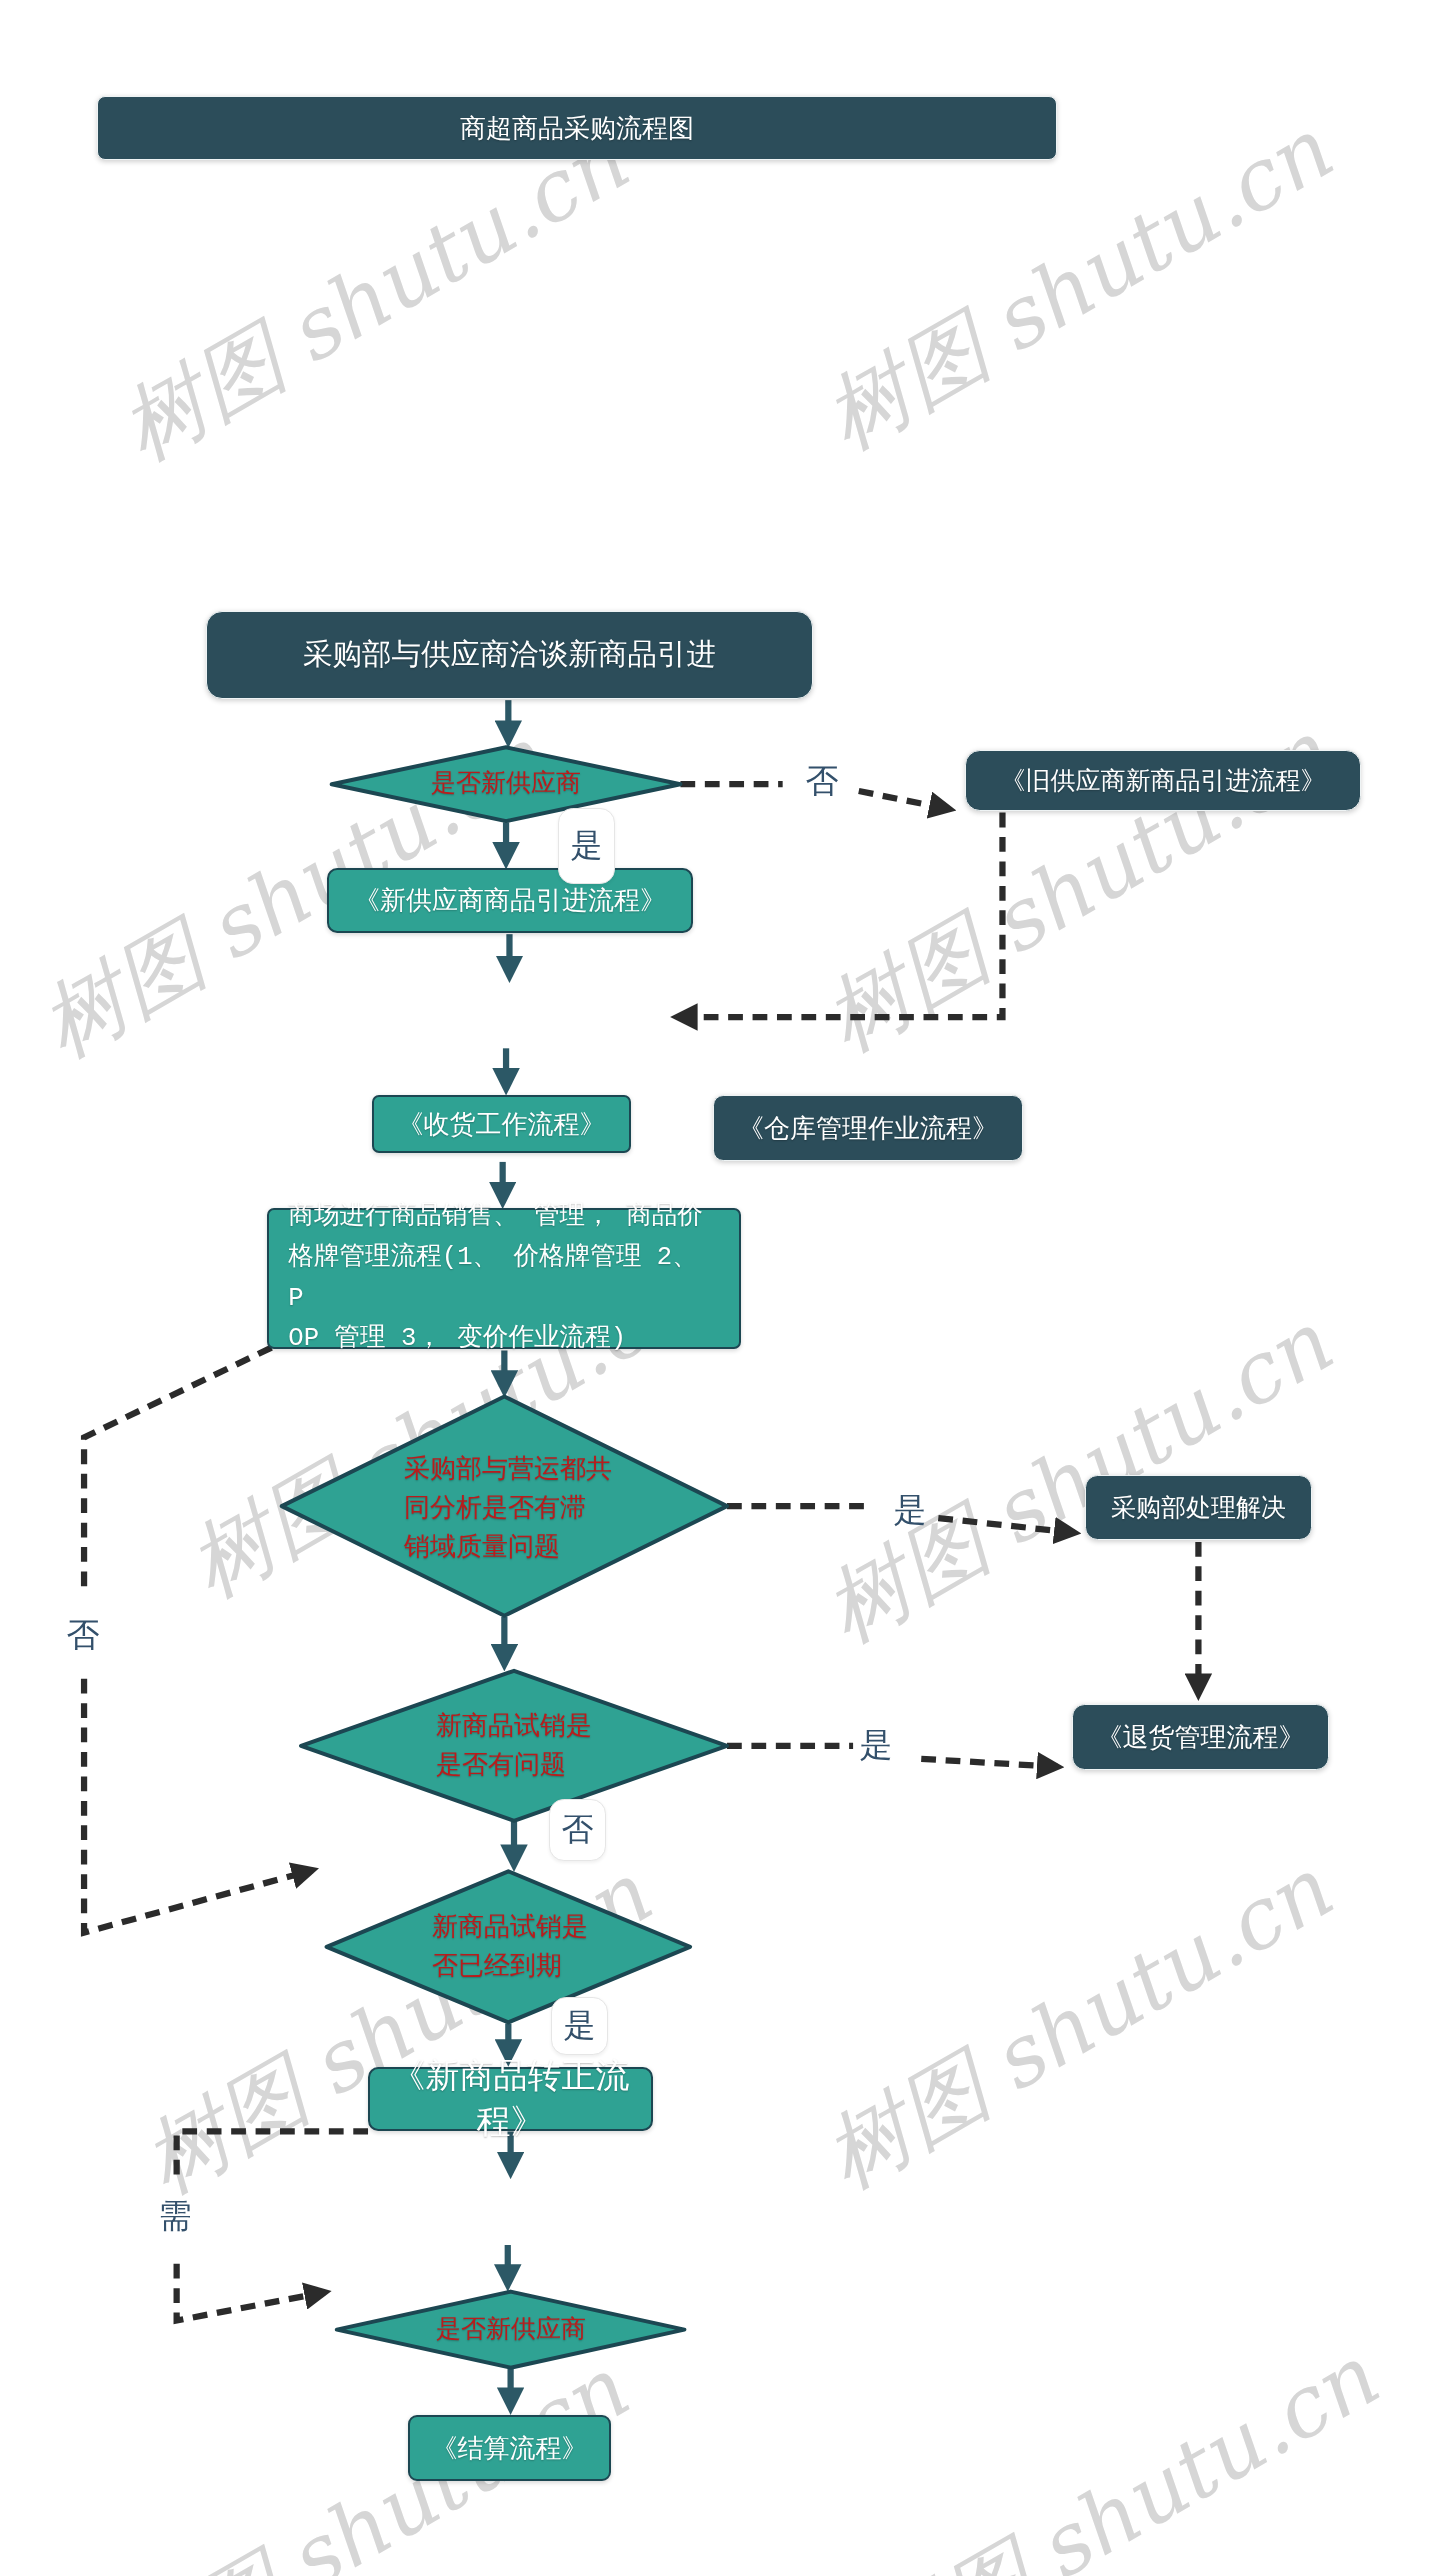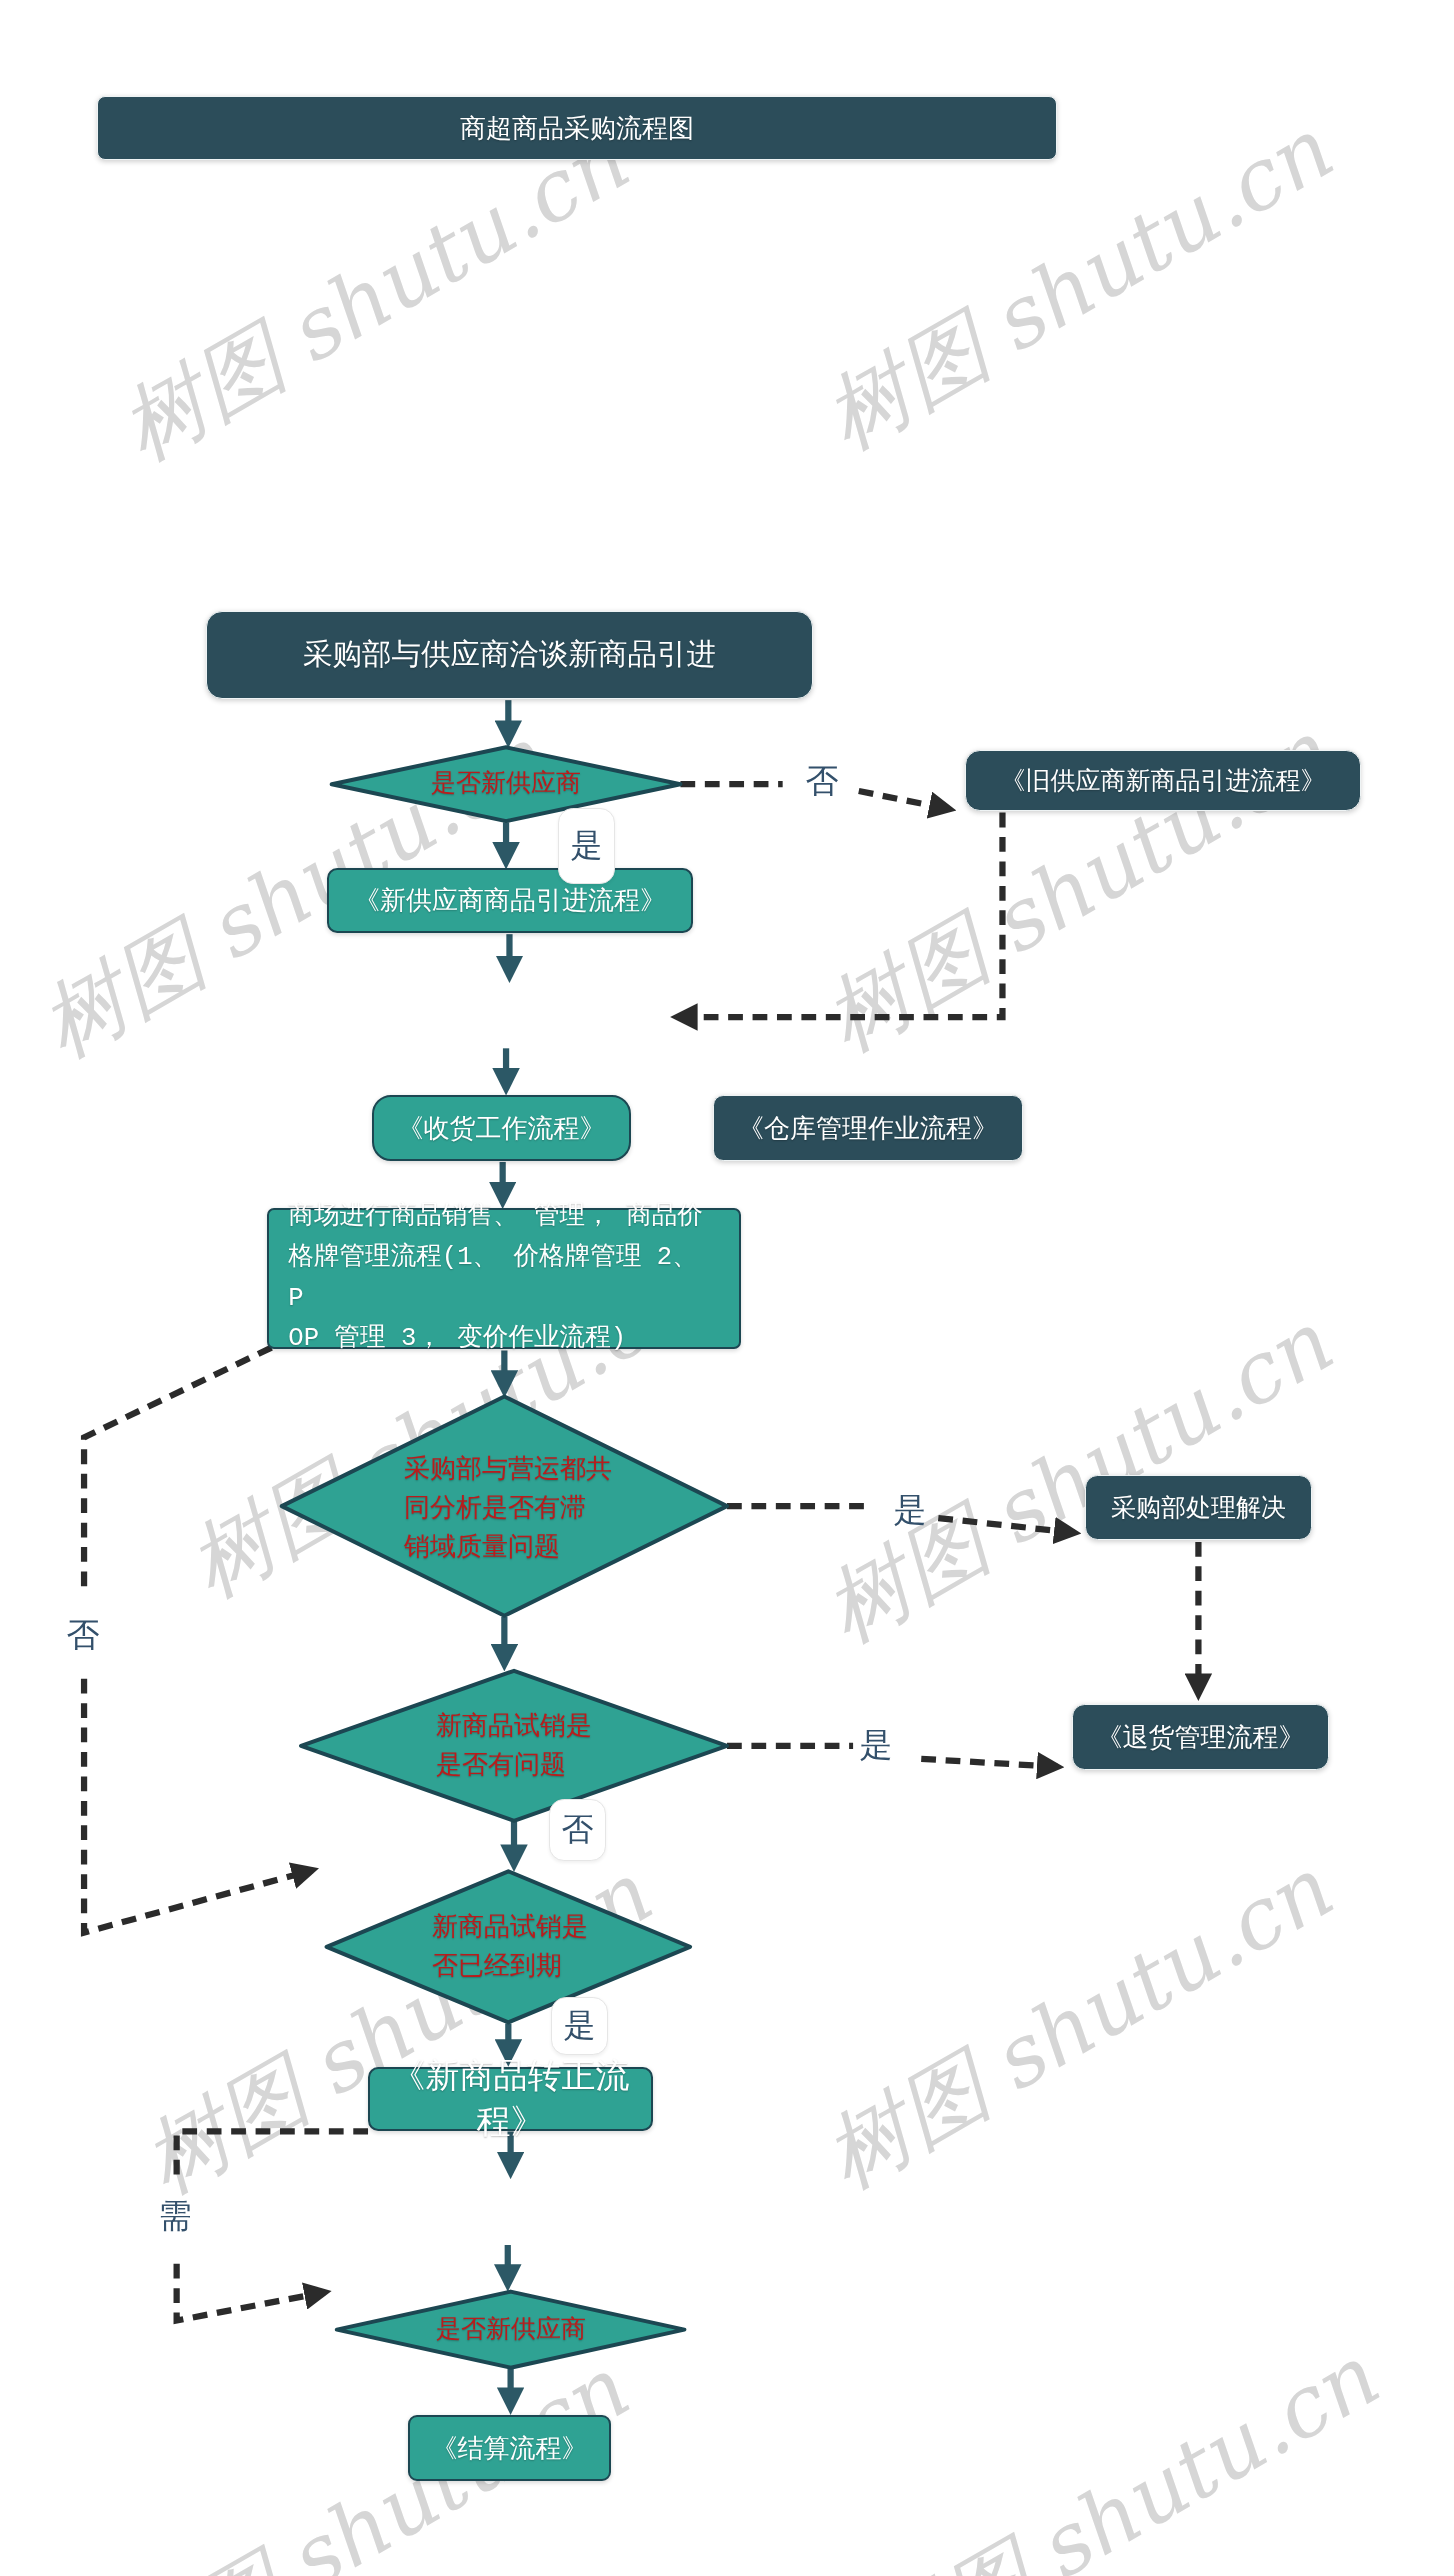--- a/index.html
+++ b/index.html
@@ -80,21 +80,21 @@
     font-size:32px;
     z-index:3;
   }
 
   
   #nd-title   {left:97px;  top:96px;  width:960px; height:64px; border-radius:8px; font-size:26px;}
   #nd-start   {left:206px;  top:611px; width:607px; height:88px; border-radius:16px; font-size:29.5px;}
   #nd-old     {left:965px; top:750px; width:396px;  height:61px; border-radius:14.8px; font-size:25px;}
   #nd-new     {left:327px;  top:868px; width:366px;  height:65px; border-radius:10.2px; font-size:26px;}
   #nd-order   {left:351px;  top:983px; width:311px;  height:64px; border-radius:10.2px; font-size:26px;}
-  #nd-receive {left:372px;  top:1095px; width:259px;  height:66px; border-radius:19px; font-size:26px;}
+  #nd-receive {left:372px;  top:1095px; width:259px;  height:58px; border-radius:7px; font-size:26px;}
   #nd-wh      {left:713px; top:1095px; width:310px;  height:66px; border-radius:10.2px; font-size:26px;}
   #nd-market  {left:267px;  top:1208px; width:474px;  height:141px; border-radius:7px; font-size:25.6px;
                justify-content:flex-start; text-align:left; padding:0 16px 0 19.3px; line-height:1.6; white-space:pre-line;font-family:Liberation Mono, monospace;}
   #nd-resolve {left:1085px; top:1475px; width:227px;  height:65px; border-radius:12.5px; font-size:25px;}
   #nd-return  {left:1072px; top:1704px; width:257px;  height:66px; border-radius:12.5px; font-size:26px;}
   #nd-confirm {left:368px;  top:2067px; width:285px;  height:64px; border-radius:10.2px; font-size:34px;}
   #nd-elim    {left:337px;  top:2179px; width:343px;  height:65px; border-radius:10.2px; font-size:26px;}
   #nd-settle  {left:408px;  top:2415px; width:203px;  height:66px; border-radius:9px; font-size:26px;}
 
   #dt-d0{left:506px; top:783px; white-space:nowrap; font-size:25px; text-align:center;}

